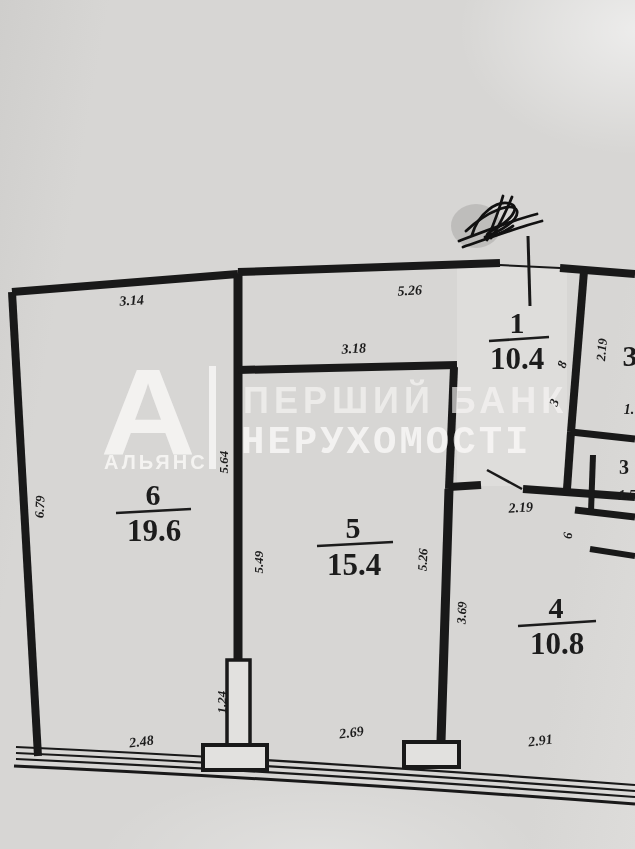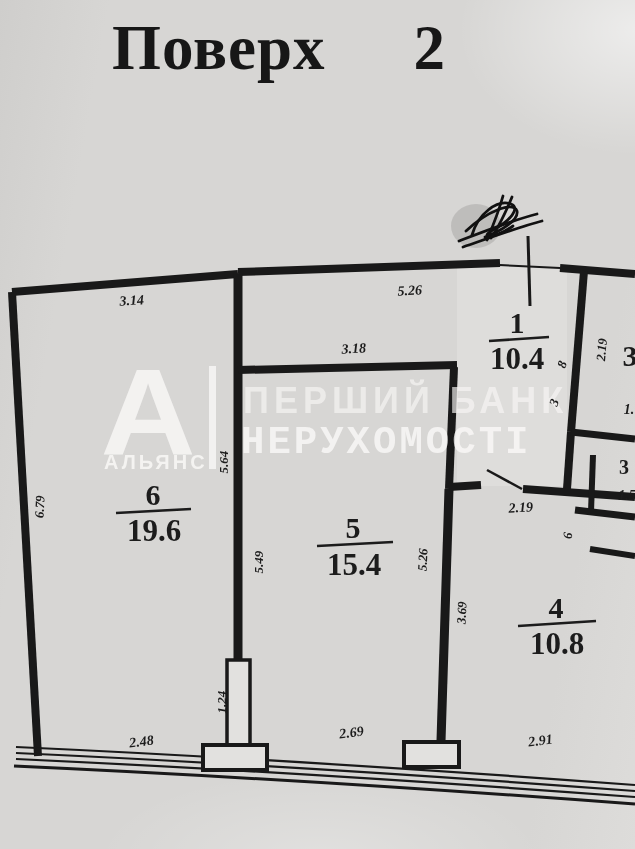--- a/index.html
+++ b/index.html
@@ -28,24 +28,20 @@
   .dimv{font-size:13px;font-weight:bold;font-style:italic;}
   .rnum{font-size:30px;font-weight:bold;}
   .rarea{font-size:31px;font-weight:bold;}
   .part{font-weight:bold;}
 </style>
 </head>
 <body>
 
 <div id="stage">
 
-  <div id="title" class="abs">
-    <span class="w">Поверх</span>
-    <span class="n">2</span>
-  </div>
 
   <svg width="635" height="849" viewBox="0 0 635 849">
     <g>
       <rect x="457" y="267" width="110" height="219" fill="#dedddb"></rect>
     </g>
 
     <g stroke="#8f8e8c">
       <ellipse cx="476" cy="226" rx="25" ry="22" fill="#8f8e8c" opacity="0.34" stroke="none"></ellipse>
     </g>
 

